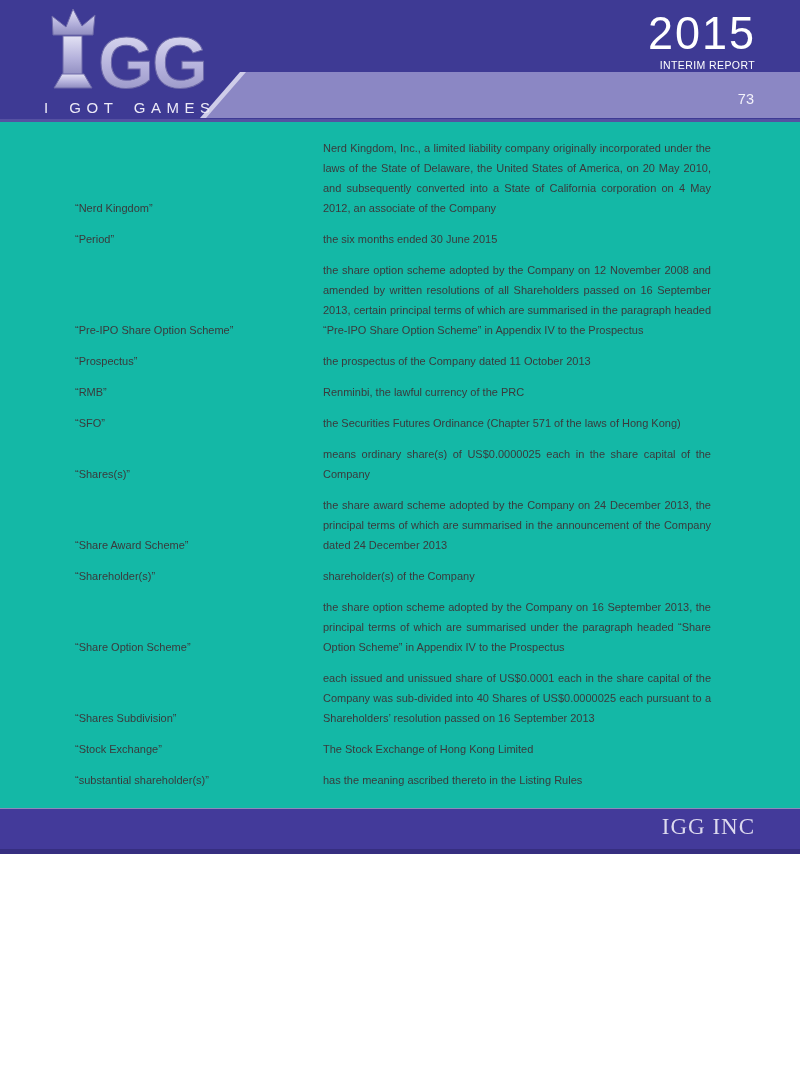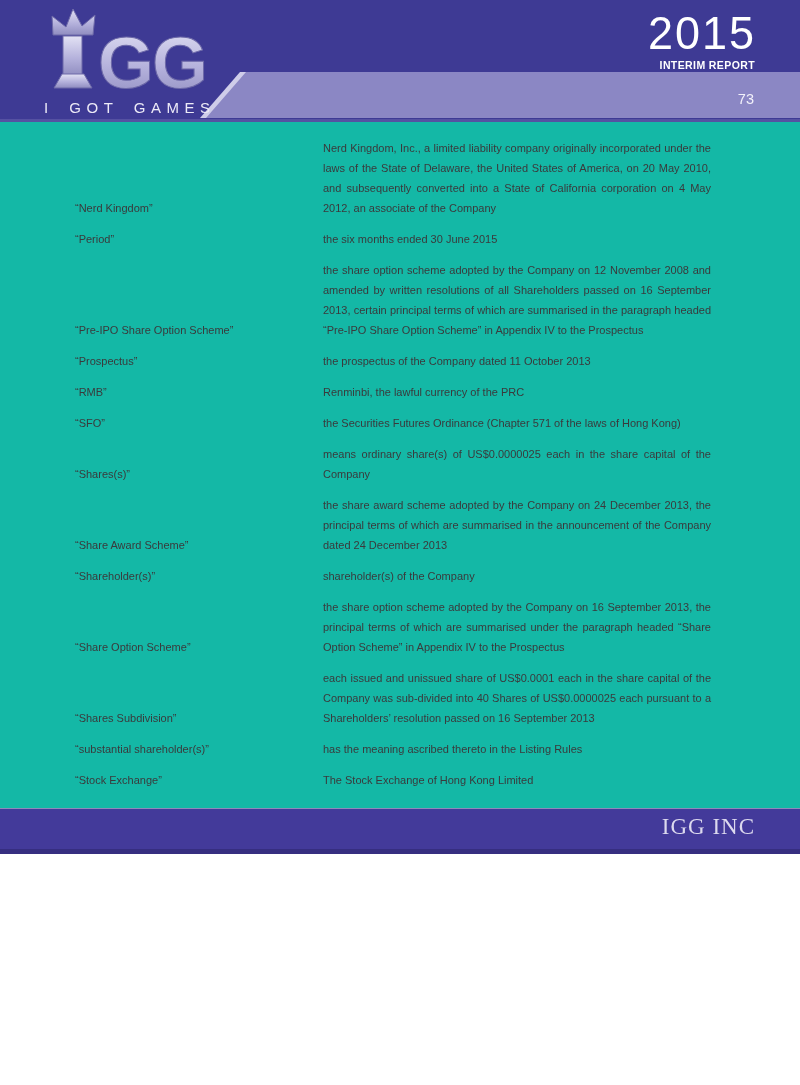--- a/index.html
+++ b/index.html
@@ -16,21 +16,21 @@
   .band{position:absolute;top:72px;left:0;right:0;height:46px;background:#8b87c4;
     -webkit-clip-path:polygon(206px 100%,246px 0,100% 0,100% 100%);
     clip-path:polygon(206px 100%,246px 0,100% 0,100% 100%);}
   .header-bottom-line{position:absolute;bottom:0;left:0;right:0;height:3px;background:#5551a2;}
   .logo{position:absolute;left:38px;top:6px;}
   .tagline{position:absolute;left:44px;top:99px;color:#eceaf7;font-size:15px;
     letter-spacing:5.5px;word-spacing:6px;font-weight:400;white-space:nowrap;text-align:center;}
   .year{position:absolute;right:44px;top:8px;color:#ffffff;font-size:45px;font-weight:400;
     letter-spacing:2px;transform:scaleY(1.02);}
   .report-type{position:absolute;right:45px;top:59px;color:#ffffff;font-size:10.5px;
-    font-weight:bold;letter-spacing:0.4px;}
+    font-weight:normal;letter-spacing:0.4px;}
   .page-number{position:absolute;right:46px;top:91px;color:#f2f1fa;font-size:14.5px;}
   
   .defs{position:absolute;top:138px;left:75px;width:650px;}
   .def-row{display:flex;margin-bottom:11px;color:#3a3a3c;font-size:11px;line-height:20px;align-items:flex-end;}
   .def-term{width:248px;flex:0 0 248px;}
   .def-text{flex:1;max-width:388px;text-align:justify;}
   .def-row:last-child .def-text,.def-text{text-justify:inter-word;}
   
   .footer{position:absolute;left:0;bottom:0;width:800px;height:45px;background:#433a9a;
     border-top:1px solid #8d8abb;}
@@ -125,27 +125,27 @@
       <div class="def-term">“Share Option Scheme”</div>
       <div class="def-text">the share option scheme adopted by the Company on 16 September 2013, the principal terms of which are summarised under the paragraph headed “Share Option Scheme” in Appendix IV to the Prospectus</div>
     </div>
 
     <div class="def-row">
       <div class="def-term">“Shares Subdivision”</div>
       <div class="def-text">each issued and unissued share of US$0.0001 each in the share capital of the Company was sub-divided into 40 Shares of US$0.0000025 each pursuant to a Shareholders’ resolution passed on 16 September 2013</div>
     </div>
 
     <div class="def-row">
-      <div class="def-term">“substantial shareholder(s)”</div>
-      <div class="def-text">has the meaning ascribed thereto in the Listing Rules</div>
+      <div class="def-term">“Stock Exchange”</div>
+      <div class="def-text">The Stock Exchange of Hong Kong Limited</div>
     </div>
 
     <div class="def-row">
-      <div class="def-term">“Stock Exchange”</div>
-      <div class="def-text">The Stock Exchange of Hong Kong Limited</div>
+      <div class="def-term">“substantial shareholder(s)”</div>
+      <div class="def-text">has the meaning ascribed thereto in the Listing Rules</div>
     </div>
 
   </div>
 
   <div class="footer">
     <div class="footer-company">IGG INC</div>
     <div class="footer-inner-shadow"></div>
   </div>
 
 </div>

